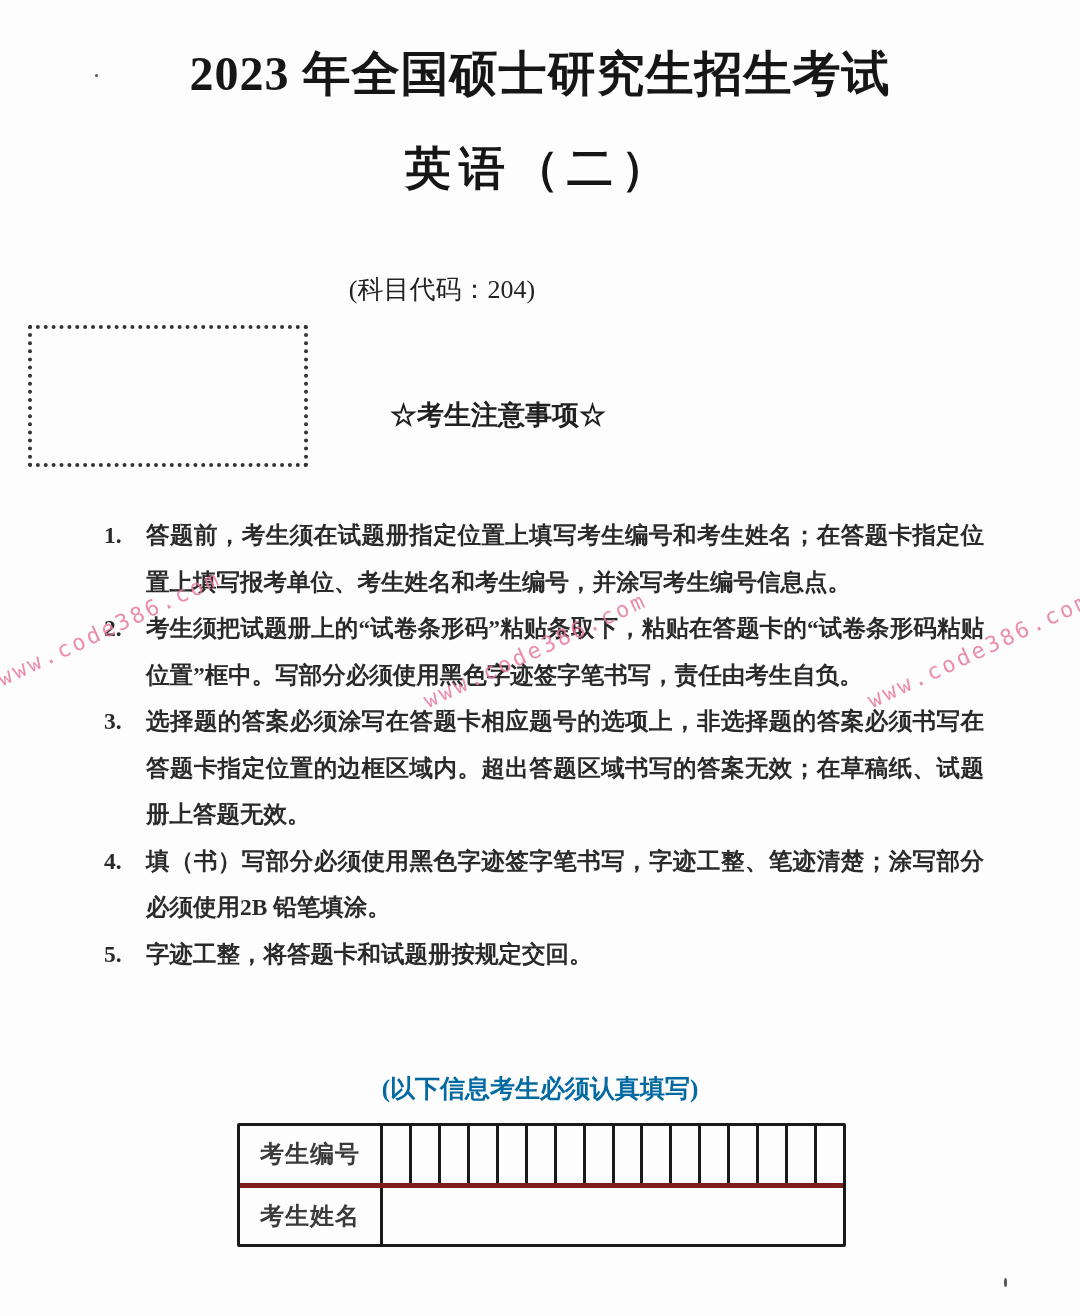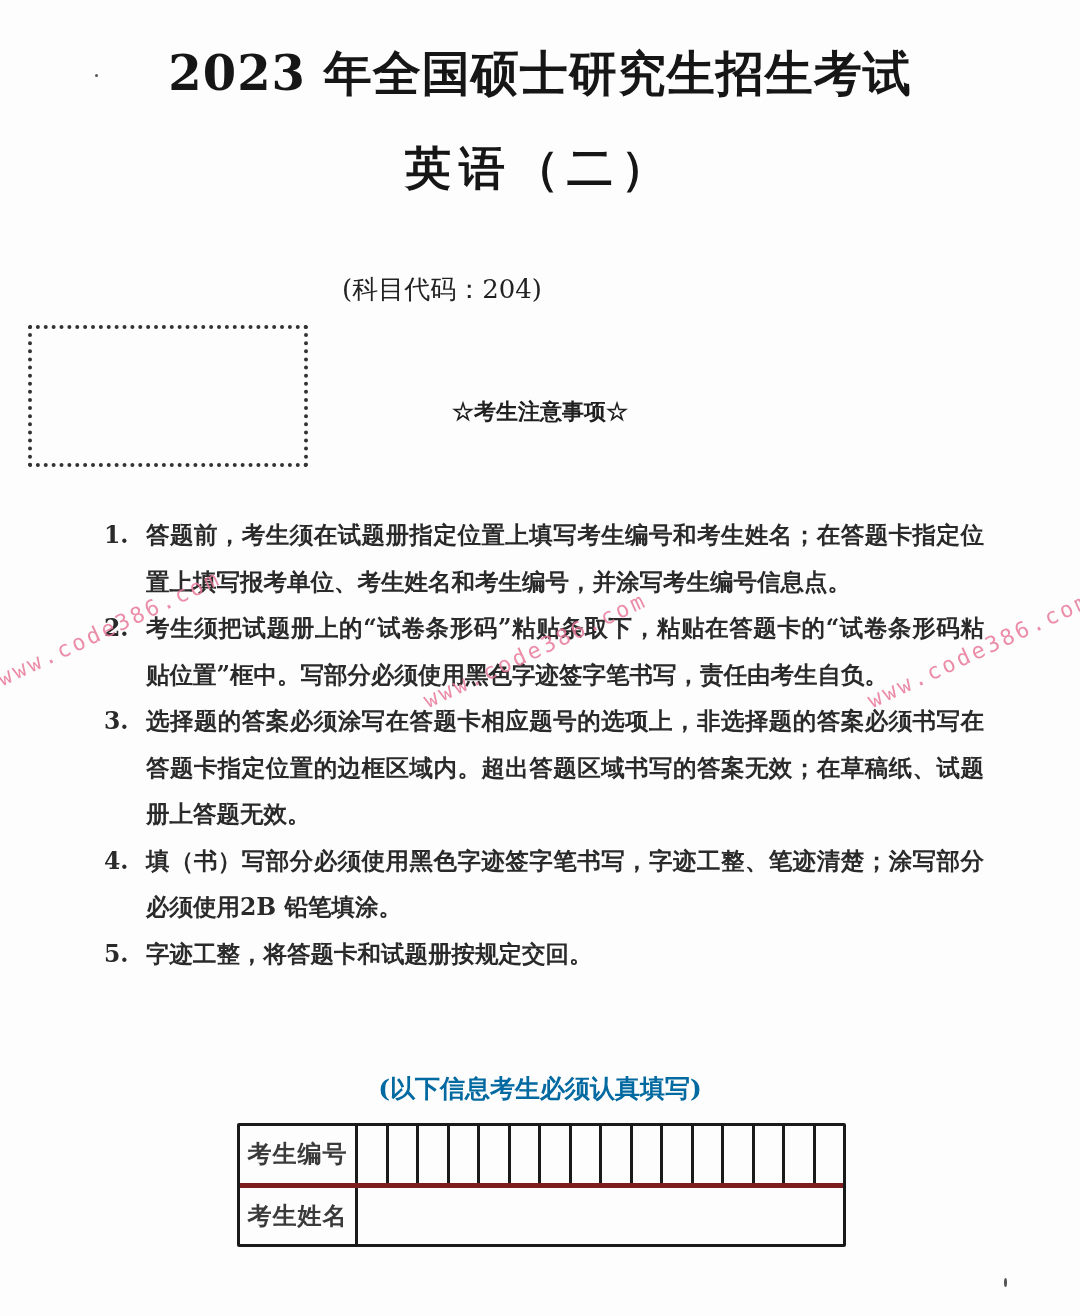--- a/index.html
+++ b/index.html
@@ -1,15 +1,15 @@
 <!DOCTYPE html>
 <html><head>
   <meta charset="utf-8">
   <style>
-    * { box-sizing: border-box; margin: 0; padding: 0; }
+    * { box-sizing: border-box; margin: 0; padding: 0; font-family: Liberation Serif, serif; }
     html, body {
       width: 1080px; height: 1316px; background: #fdfdfd; overflow: hidden;
     }
     body {
       position: relative;
       font-family: "DejaVu Serif", "Liberation Serif", serif;
       color: #1a1a1a;
     }
     .abs { position: absolute; }
 
@@ -23,22 +23,22 @@
     }
     .subject-code {
       left: 0; width: 884px; top: 272px; text-align: center;
       font-size: 26px; color: #222;
     }
     .barcode-box {
       left: 28px; top: 325px; width: 280px; height: 142px;
       border: 4px dotted #333; border-radius: 2px;
     }
     .notice-heading {
-      left: 390px; width: 300px; top: 397px; text-align: center;
-      font-size: 22px; font-weight: bold; color: #202020;
+      left: 390px; width: 300px; top: 397px; 
+      font-size: 27px; font-weight: bold; color: #202020;
     }
 
     .instructions {
       left: 104px; top: 512px; width: 880px;
       font-size: 23.5px; font-weight: bold; color: #2a2a2a;
       line-height: 46.5px;
     }
     .instr-item { display: flex; }
     .instr-num { width: 42px; flex: none; }
     .instr-text { flex: 1; text-align: justify; }
@@ -49,21 +49,21 @@
     }
 
     .info-table {
       left: 237px; top: 1123px; width: 609px; height: 124px;
       border: 3px solid #1a1a1a; border-radius: 2px;
       display: flex; flex-direction: column;
     }
     .info-row { display: flex; flex: 1; }
     .info-row + .info-row { border-top: 5px solid #7f1d1d; }
     .info-label {
-      width: 118px; flex: none; border-right: 3px solid #1a1a1a;
+      width: 143px; flex: none; border-right: 3px solid #1a1a1a;
       display: flex; align-items: center; justify-content: center;
       font-size: 24px; font-weight: bold; color: #3a3a3a; letter-spacing: 1px;
     }
     .id-cells { flex: 1; display: flex; }
     .id-cell { flex: 1; border-right: 3px solid #1a1a1a; }
     .id-cell:last-child { border-right: none; }
     .name-field { flex: 1; }
 
     .watermark {
       font-family: "DejaVu Sans Mono", "Liberation Mono", monospace;

